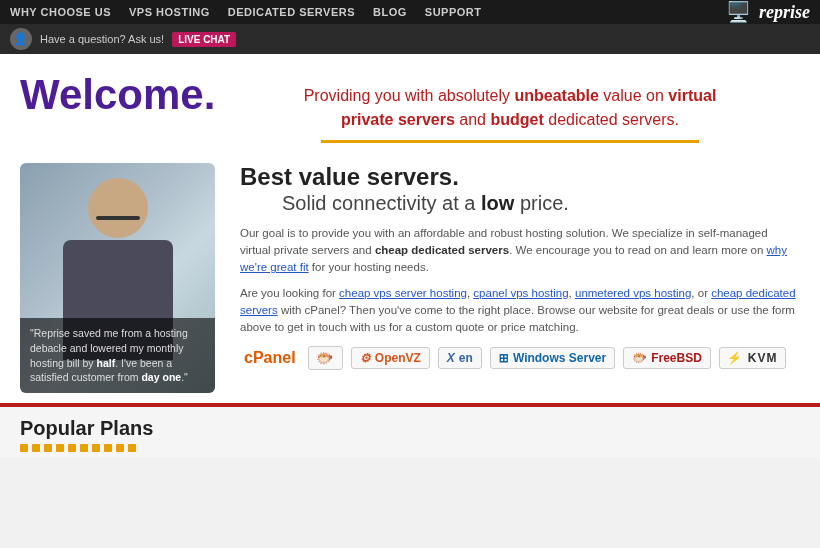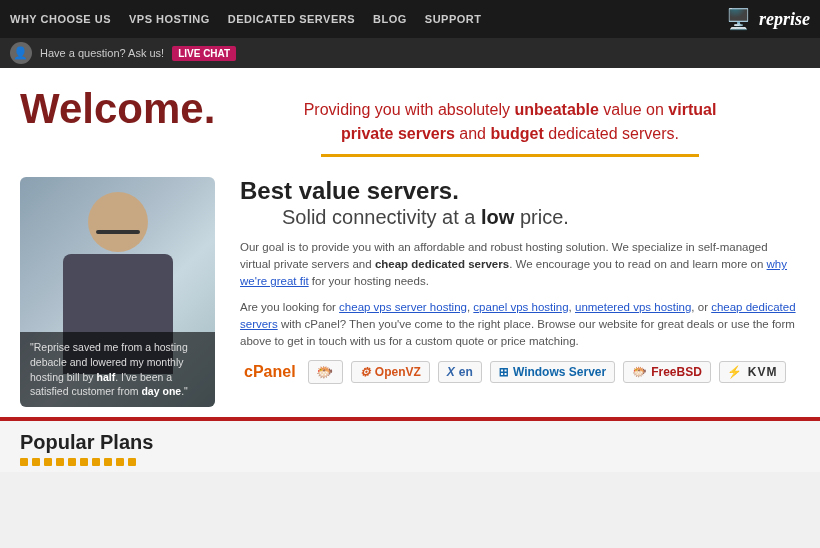--- a/index.html
+++ b/index.html
@@ -4,21 +4,21 @@
   <style>
     * { margin: 0; padding: 0; box-sizing: border-box; }
     body { font-family: Arial, sans-serif; font-size: 13px; background: #f0f0f0; width: 820px; height: 548px; overflow: hidden; }
 
     
     .nav-bar {
       background: #1a1a1a;
       display: flex;
       align-items: center;
       justify-content: space-between;
-      height: 38px;
+      height: 24px;
       padding: 0 10px;
     }
     .nav-links {
       display: flex;
       gap: 18px;
       align-items: center;
     }
     .nav-link {
       color: #ccc;
       font-size: 11px;
@@ -87,21 +87,21 @@
       gap: 0;
     }
     .welcome-left {
       flex: 0 0 200px;
       display: flex;
       align-items: flex-end;
     }
     .welcome-text {
       font-size: 42px;
       font-weight: bold;
-      color: #7f1d1d;
+      color: #4c1d95;
       line-height: 1;
     }
     .welcome-right {
       flex: 1;
       text-align: center;
       padding: 10px 20px 0 20px;
     }
     .welcome-tagline {
       font-size: 16px;
       color: #b91c1c;

